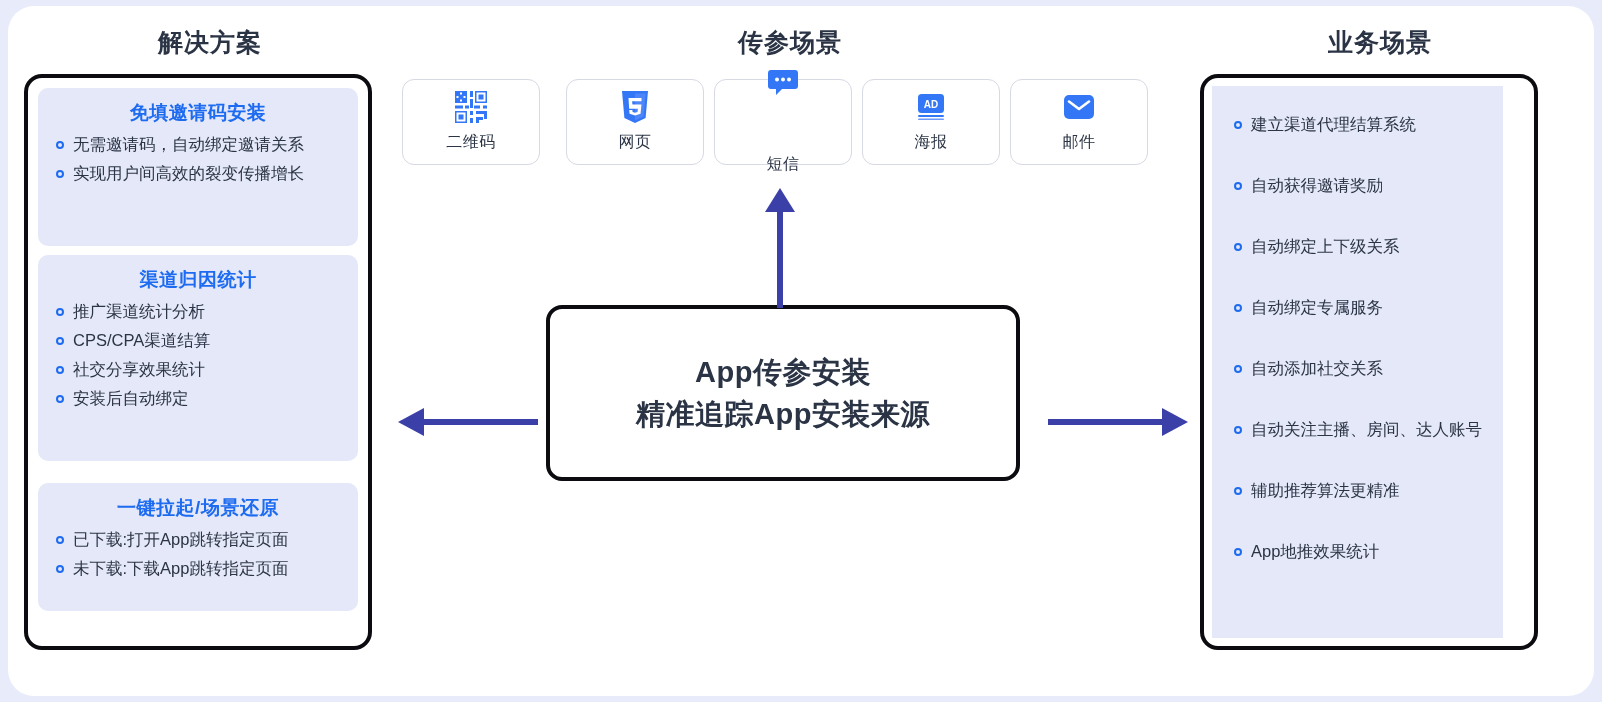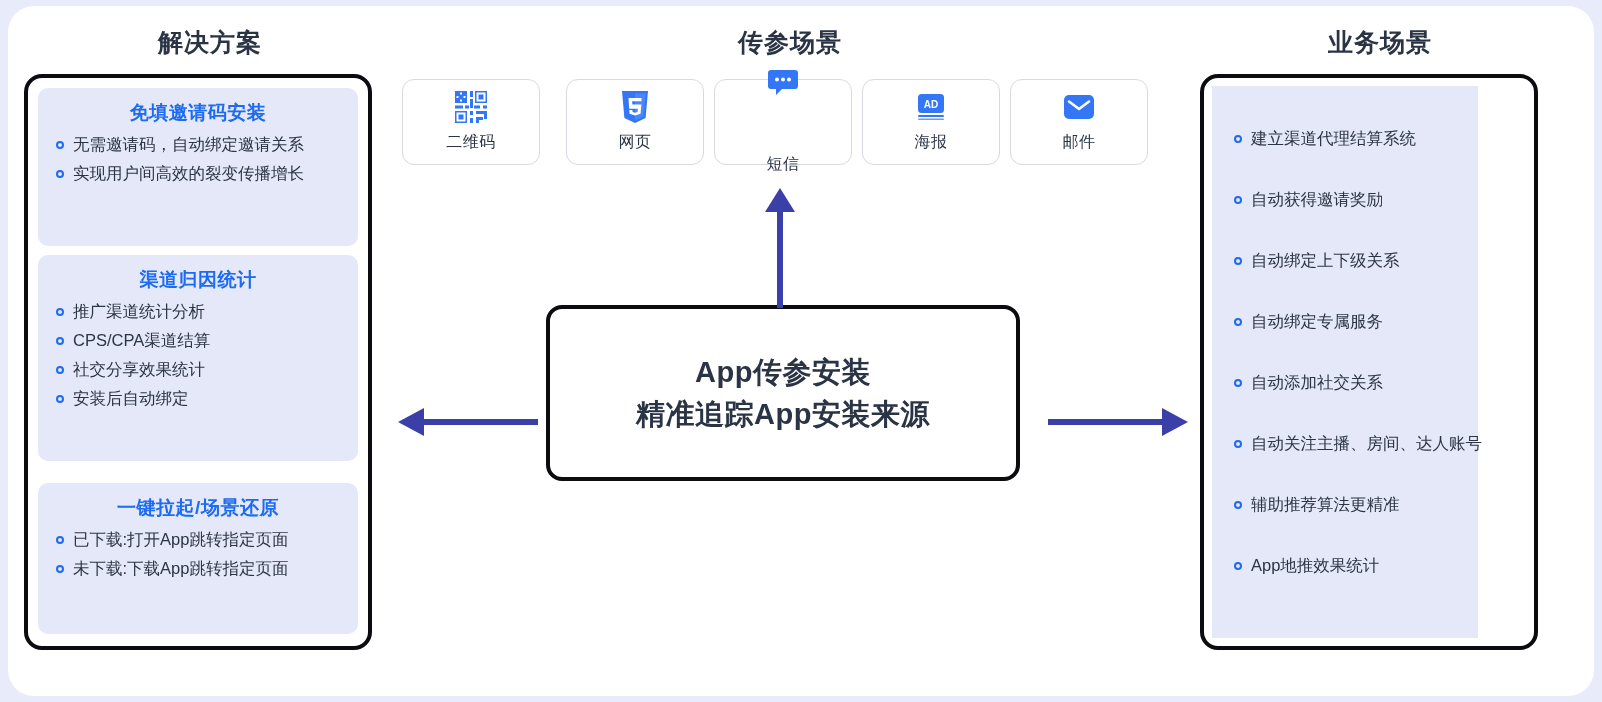--- a/index.html
+++ b/index.html
@@ -55,21 +55,21 @@
 
   
   .block {
     position: absolute;
     background: #e4e8f8;
     border-radius: 10px;
     padding: 12px 0 14px 0;
   }
   #block-1 { left: 38px; top: 88px;  width: 320px; height: 158px; }
   #block-2 { left: 38px; top: 255px; width: 320px; height: 206px; }
-  #block-3 { left: 38px; top: 483px; width: 320px; height: 151px; }
+  #block-3 { left: 38px; top: 483px; width: 320px; height: 128px; }
 
   .block-title {
     text-align: center;
     font-size: 19px;
     font-weight: 700;
     color: #1d6bf0;
     margin-bottom: 8px;
     letter-spacing: .5px;
   }
 
@@ -91,25 +91,25 @@
     border: 2px solid #1d6bf0;
     border-radius: 50%;
     margin-right: 9px;
   }
 
   
   #block-right {
     position: absolute;
     left: 1212px;
     top: 86px;
-    width: 266px;
+    width: 291px;
     height: 552px;
     background: #e4e8f8;
     border-radius: 0;
-    padding-top: 42px;
+    padding-top: 28px;
   }
   #block-right .bullets { padding-left: 22px; }
   #block-right .bullet-row { margin: 0 0 39px 0; }
 
   
   .scn-card {
     position: absolute;
     top: 79px;
     width: 138px;
     height: 86px;

